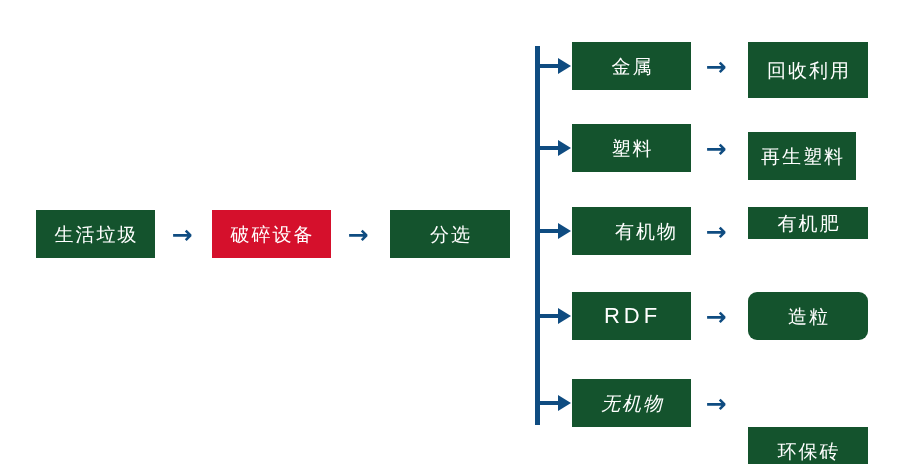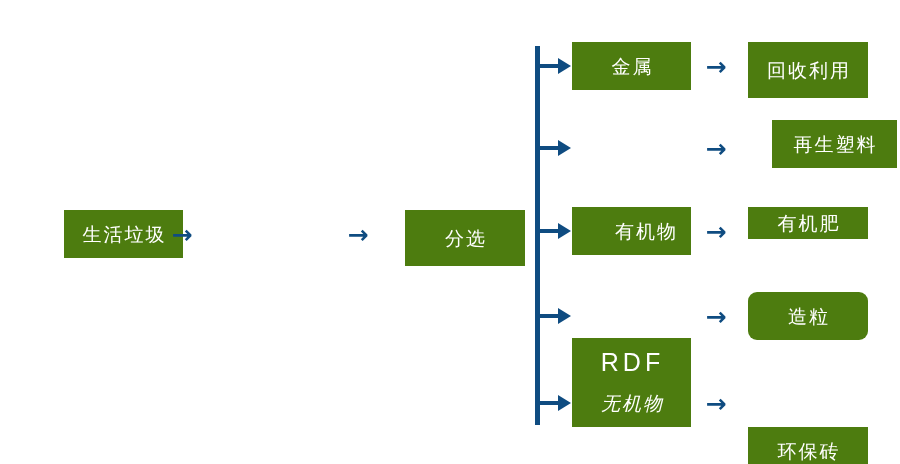--- a/index.html
+++ b/index.html
@@ -27,23 +27,23 @@
     align-items: center;
     justify-content: center;
     color: #ffffff;
     font-size: 19px;
     letter-spacing: 2px;
     line-height: 1;
     white-space: nowrap;
     box-sizing: border-box;
     padding-left: 2px;
   }
-  .node.blue  { background: #4d7c0f; }
+  .node.blue  { background: #14532d; }
   .node.red   { background: #d5102c; }
-  .node.latin { letter-spacing: 4px; font-size: 25px; margin-top: 46px; }
+  .node.latin { letter-spacing: 4px; font-size: 22px; }
 
   
   .arrow {
     position: absolute;
     color: #0f4c81;
     font-size: 25px;
     line-height: 1;
     display: flex;
     align-items: center;
     justify-content: center;
@@ -68,47 +68,49 @@
     border-top: 8px solid transparent;
     border-bottom: 8px solid transparent;
     border-left: 13px solid #0f4c81;
   }
 </style>
 </head>
 <body>
 
 <div id="diagram">
 
-  <div class="node blue" style="left:36px; top:210px; width:119px; height:48px;margin-left:28px;">生活垃圾</div>
+  <div class="node blue" style="left:36px; top:210px; width:119px; height:48px;">生活垃圾</div>
 
   <div class="arrow" style="left:164px; top:219px; width:36px; height:30px;">→</div>
 
+  <div class="node red" style="left:212px; top:210px; width:119px; height:48px;">破碎设备</div>
 
   <div class="arrow" style="left:340px; top:219px; width:36px; height:30px;">→</div>
 
-  <div class="node blue" style="left:390px; top:210px; width:120px; height:56px;margin-left:15px;">分选</div>
+  <div class="node blue" style="left:390px; top:210px; width:120px; height:48px;">分选</div>
 
   <div class="bus-line" style="left:535px; top:46px; width:5px; height:379px;"></div>
 
   <div class="branch-stem" style="left:539px; top:64px; width:24px;"></div>
   <div class="branch-head" style="left:558px; top:58px;"></div>
 
   <div class="node blue" style="left:572px; top:42px; width:119px; height:48px;">金属</div>
 
   <div class="arrow" style="left:698px; top:51px; width:36px; height:30px;">→</div>
 
   <div class="node blue" style="left:748px; top:42px; width:120px; height:56px;">回收利用</div>
 
   <div class="branch-stem" style="left:539px; top:146px; width:24px;"></div>
   <div class="branch-head" style="left:558px; top:140px;"></div>
 
+  <div class="node blue" style="left:572px; top:124px; width:119px; height:48px;">塑料</div>
 
   <div class="arrow" style="left:698px; top:133px; width:36px; height:30px;">→</div>
 
-  <div class="node blue" style="left:748px; top:120px; width:125px; height:48px;margin-left:24px;">再生塑料</div>
+  <div class="node blue" style="left:748px; top:132px; width:108px; height:48px;">再生塑料</div>
 
   <div class="branch-stem" style="left:539px; top:229px; width:24px;"></div>
   <div class="branch-head" style="left:558px; top:223px;"></div>
 
   <div class="node blue" style="left:572px; top:207px; width:119px; height:48px;padding-left:30px;">有机物</div>
 
   <div class="arrow" style="left:698px; top:216px; width:36px; height:30px;">→</div>
 
   <div class="node blue" style="left:748px; top:207px; width:120px; height:32px;">有机肥</div>
 

